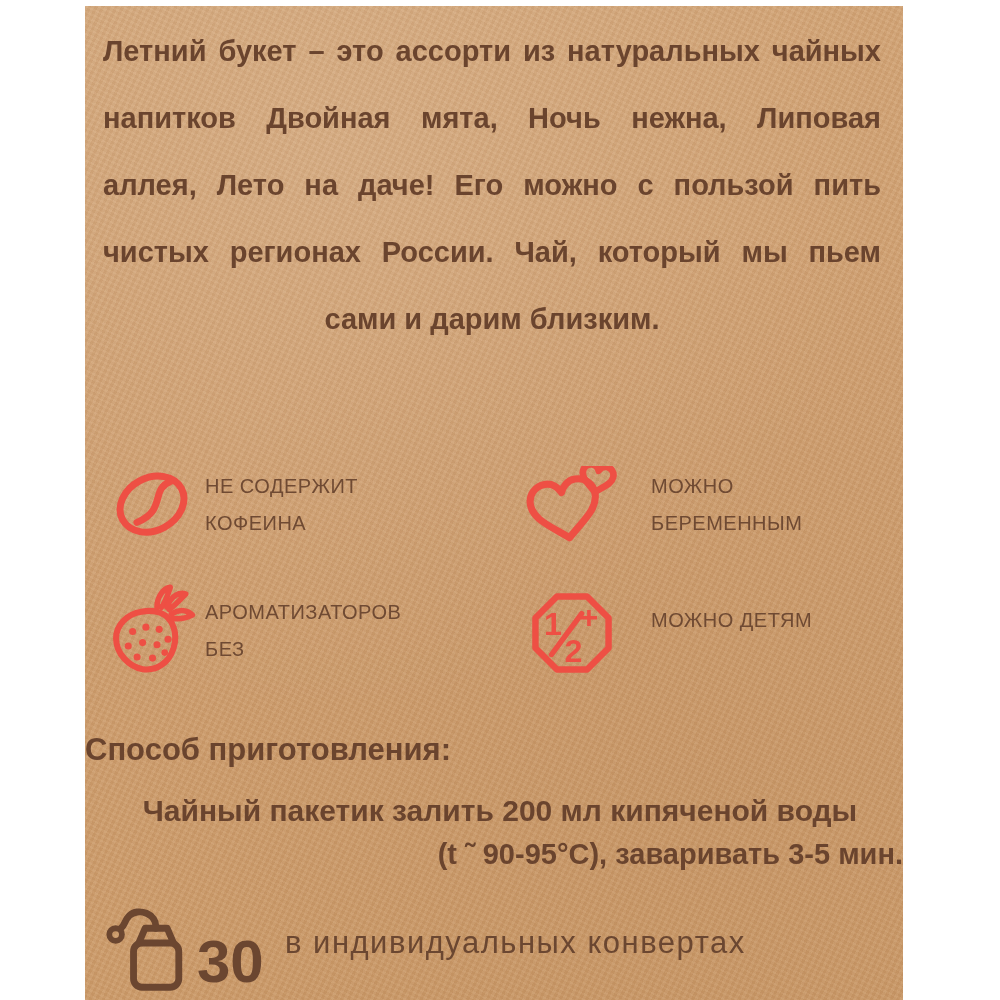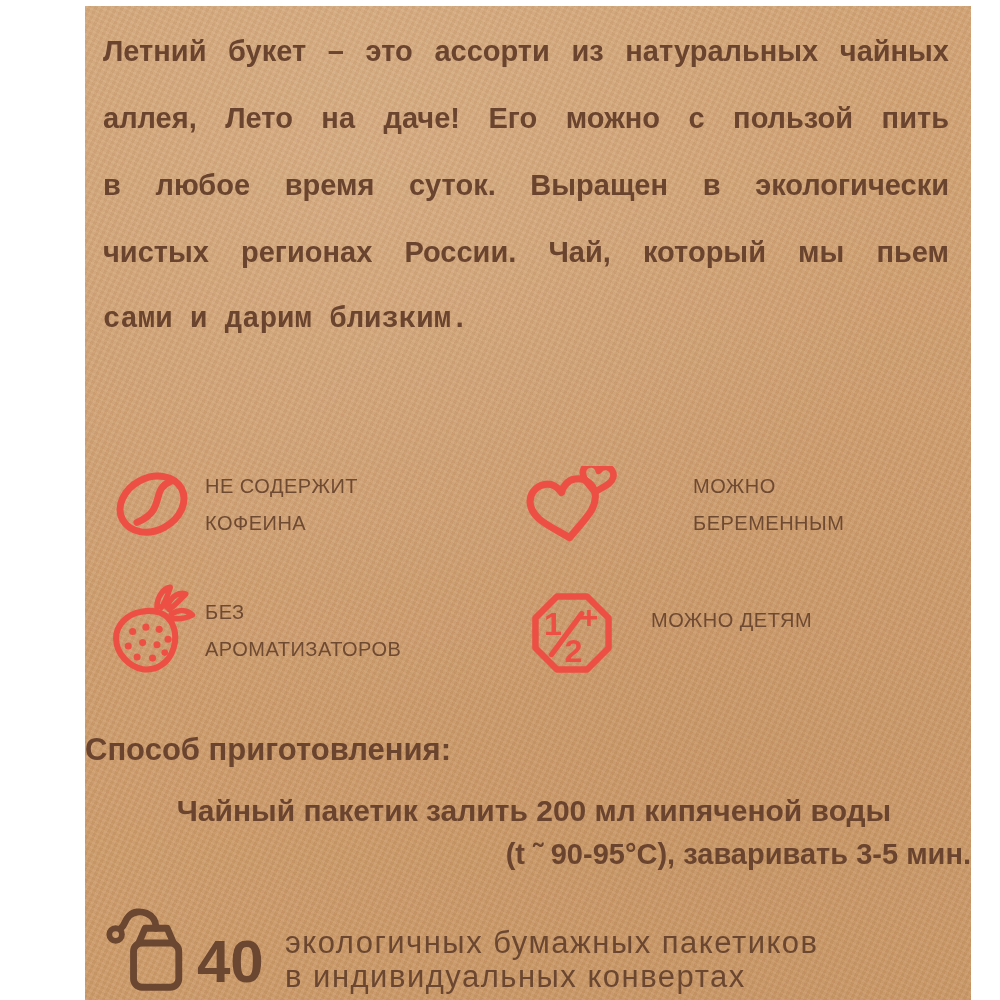--- a/index.html
+++ b/index.html
@@ -8,35 +8,35 @@
     --paragraph_brown:#6a442e;
   }
   html,body{margin:0;padding:0;}
   body{
     width:1000px;height:1000px;overflow:hidden;
     background:#ffffff;
     font-family:"Liberation Sans","DejaVu Sans",sans-serif;
     position:relative;
   }
   .package{
-    position:absolute;left:85px;top:6px;width:886px;height:994px;
+    position:absolute;left:85px;top:6px;width:818px;height:994px;
     background:
       radial-gradient(circle at 30% 15%, rgba(255,255,255,0.10), transparent 55%),
       radial-gradient(circle at 75% 80%, rgba(120,70,30,0.06), transparent 60%),
       repeating-linear-gradient(115deg, rgba(255,245,230,0.05) 0 3px, rgba(140,90,45,0.05) 3px 6px),
       repeating-linear-gradient(25deg, rgba(255,245,230,0.04) 0 2px, rgba(120,75,35,0.04) 2px 5px),
       linear-gradient(180deg,#d2a476 0%,#cf9f70 45%,#cc9b6a 100%);
   }
   .desc{
     position:absolute;left:18px;right:22px;top:12px;
     color:var(--paragraph_brown);
     font-size:29px;font-weight:700;line-height:67px;
   }
   .jline{text-align:justify;text-align-last:justify;}
-  .cline{font-family:Liberation Mono, monospace;}
+  .cline{text-align:center;}
 
   .icon-red svg{stroke:var(--accent_red);fill:none;stroke-linecap:round;stroke-linejoin:round;}
   .icon-brown svg{stroke:var(--text_brown);fill:none;stroke-linecap:round;stroke-linejoin:round;}
 
   .feature-icon{position:absolute;}
   .feature-label{
     position:absolute;color:#6f4a33;
     font-size:20px;font-weight:400;line-height:37px;letter-spacing:0.5px;
   }
 
@@ -66,22 +66,22 @@
     font-family:"Liberation Sans","DejaVu Sans",sans-serif;font-weight:700;
   }
 </style>
 </head>
 <body>
 
 <div class="package">
 
   <div class="desc">
     <div class="jline">Летний букет – это ассорти из натуральных чайных</div>
+    <div class="jline">напитков Двойная мята, Ночь нежна, Липовая</div>
     <div class="jline">аллея, Лето на даче! Его можно с пользой пить</div>
-    <div class="jline">в любое время суток. Выращен в экологически</div>
     <div class="jline">чистых регионах России. Чай, который мы пьем</div>
     <div class="cline">сами и дарим близким.</div>
   </div>
 
   <div class="feature-icon icon-red" style="left:24px;top:454px;">
     <svg width="86" height="86" viewBox="0 0 80 80">
       <ellipse cx="40" cy="41" rx="31" ry="24.5" stroke-width="6.5" transform="rotate(-28 40 41)"></ellipse>
       <path d="M57 20 C38 28 54 46 26 58" stroke-width="6.5"></path>
     </svg>
   </div>
@@ -89,21 +89,21 @@
     <div>НЕ СОДЕРЖИТ</div>
     <div>КОФЕИНА</div>
   </div>
 
   <div class="feature-icon icon-red" style="left:438px;top:460px;">
     <svg width="104" height="82" viewBox="0 0 95 75">
       <path d="M38 66 C22 52 8 44 8 30 C8 21 15 14 24 14 C31 14 36 19 38 24 C40 19 45 14 52 14 C61 14 68 21 68 30 C68 44 54 52 38 66 Z" stroke-width="6.5" transform="rotate(-10 38 40)"></path>
       <path d="M38 66 C22 52 8 44 8 30 C8 21 15 14 24 14 C31 14 36 19 38 24 C40 19 45 14 52 14 C61 14 68 21 68 30 C68 44 54 52 38 66 Z" stroke-width="13" transform="translate(50 -7) scale(0.47) rotate(10 38 40)"></path>
     </svg>
   </div>
-  <div class="feature-label" style="left:566px;top:462px;margin-left:42px;">
+  <div class="feature-label" style="left:566px;top:462px;">
     <div>МОЖНО</div>
     <div>БЕРЕМЕННЫМ</div>
   </div>
 
   <div class="feature-icon icon-red" style="left:20px;top:578px;">
     <svg width="94" height="94" viewBox="0 0 85 85">
       <path d="M33 25 C20 27 10 37 10 49 C10 63 22 75 34 77 C47 79 58 71 62 58 C66 45 62 31 50 26 C44 23.5 39 24 33 25 Z" stroke-width="5.5"></path>
       <g fill="#ee4f44" stroke="none">
         <circle cx="25" cy="43" r="3.2"></circle>
         <circle cx="37" cy="39" r="3.2"></circle>
@@ -115,22 +115,22 @@
         <circle cx="29" cy="66" r="3.2"></circle>
         <circle cx="43" cy="67" r="3.2"></circle>
         <circle cx="54" cy="62" r="3.0"></circle>
       </g>
       <path d="M47 21 C47 11 53 4 59 3 C57 9 55 16 51 21" stroke-width="5"></path>
       <path d="M56 21 C60 10 68 7 73 9 C69 13 64 19 58 23" stroke-width="5"></path>
       <path d="M60 27 C68 22 75 24 79 28 C73 31 66 32 61 31" stroke-width="5"></path>
     </svg>
   </div>
   <div class="feature-label" style="left:120px;top:588px;">
+    <div>АРОМАТИЗАТОРОВ</div>
     <div>БЕЗ</div>
-    <div>АРОМАТИЗАТОРОВ</div>
   </div>
 
   <div class="feature-icon icon-red octagon-badge" style="left:444px;top:584px;">
     <svg width="86" height="86" viewBox="0 0 80 80">
       <polygon points="26,6 54,6 74,26 74,54 54,74 26,74 6,54 6,26" stroke-width="6"></polygon>
       <line x1="21" y1="60" x2="49" y2="22" stroke-width="5"></line>
       <text x="14" y="42" font-size="30">1</text>
       <text x="33" y="67" font-size="30">2</text>
       <text x="47" y="35" font-size="30">+</text>
     </svg>
@@ -144,19 +144,18 @@
   <div class="brew-line2">(t ˜ 90-95°C), заваривать 3-5 мин.</div>
 
   <div class="feature-icon icon-brown" style="left:18px;top:902px;">
     <svg width="100" height="90" viewBox="0 0 95 85">
       <path d="M50 19 C52 5 33 -1 25 7 C20 12 21 16 17 19" stroke-width="6.5"></path>
       <circle cx="12" cy="25" r="6" stroke-width="5.5"></circle>
       <path d="M34 33 L40 19 L61 19 L67 33" stroke-width="6.5"></path>
       <rect x="29" y="33" width="43" height="42" rx="8" stroke-width="6.5"></rect>
     </svg>
   </div>
-  <div class="pack-number">40</div>
+  <div class="pack-number">30</div>
   <div class="pack-lines">
-    <div>экологичных бумажных пакетиков</div>
     <div>в индивидуальных конвертах</div>
   </div>
 
 </div>
 
 </body></html>

